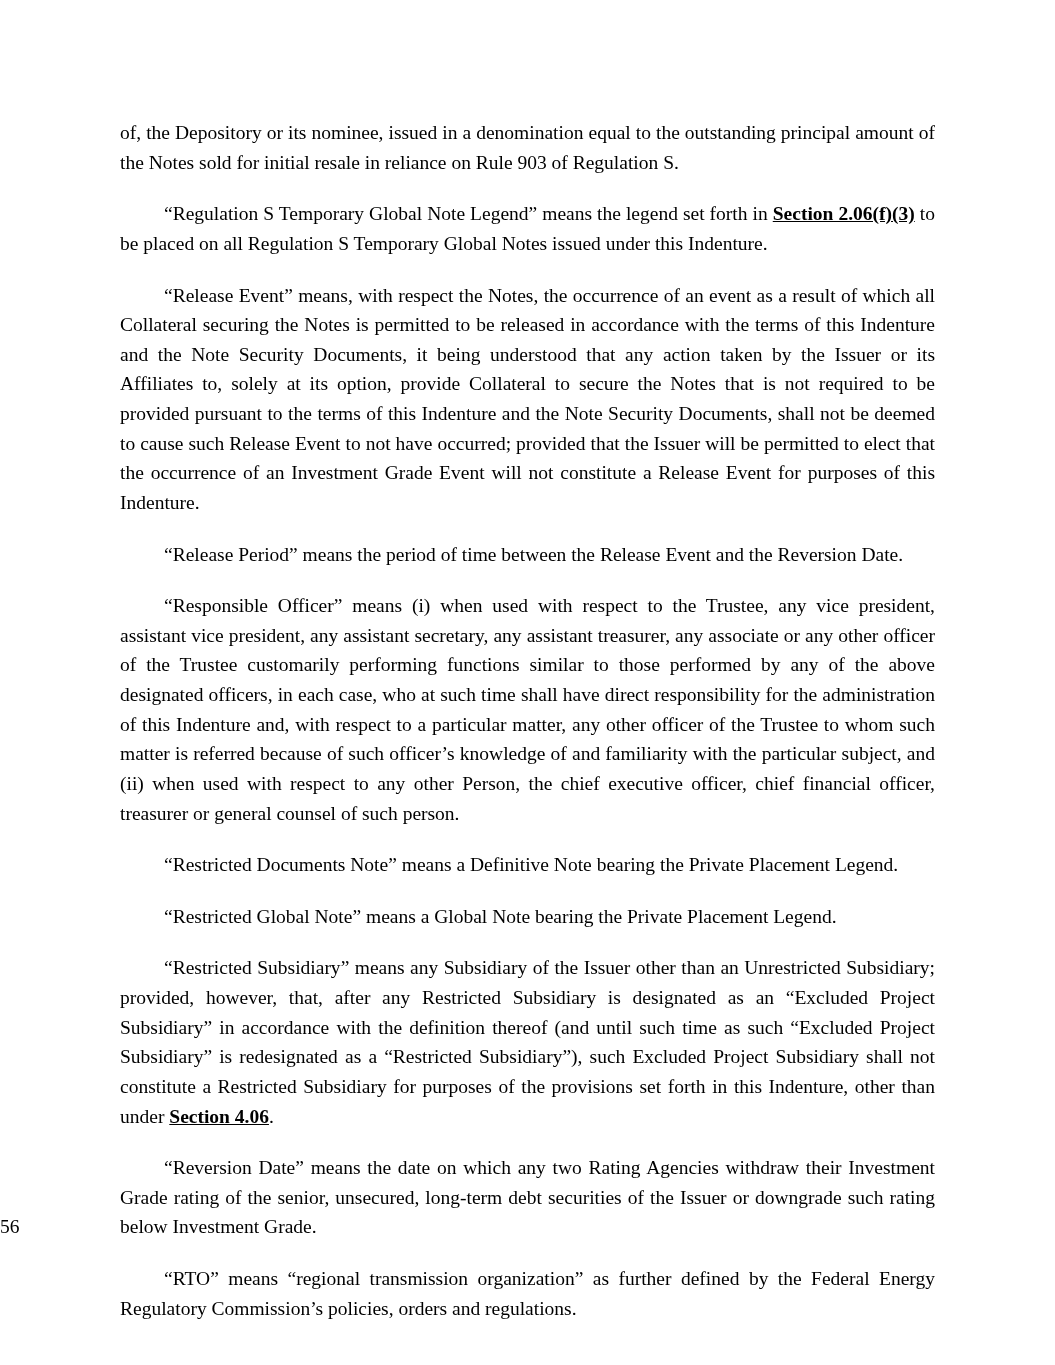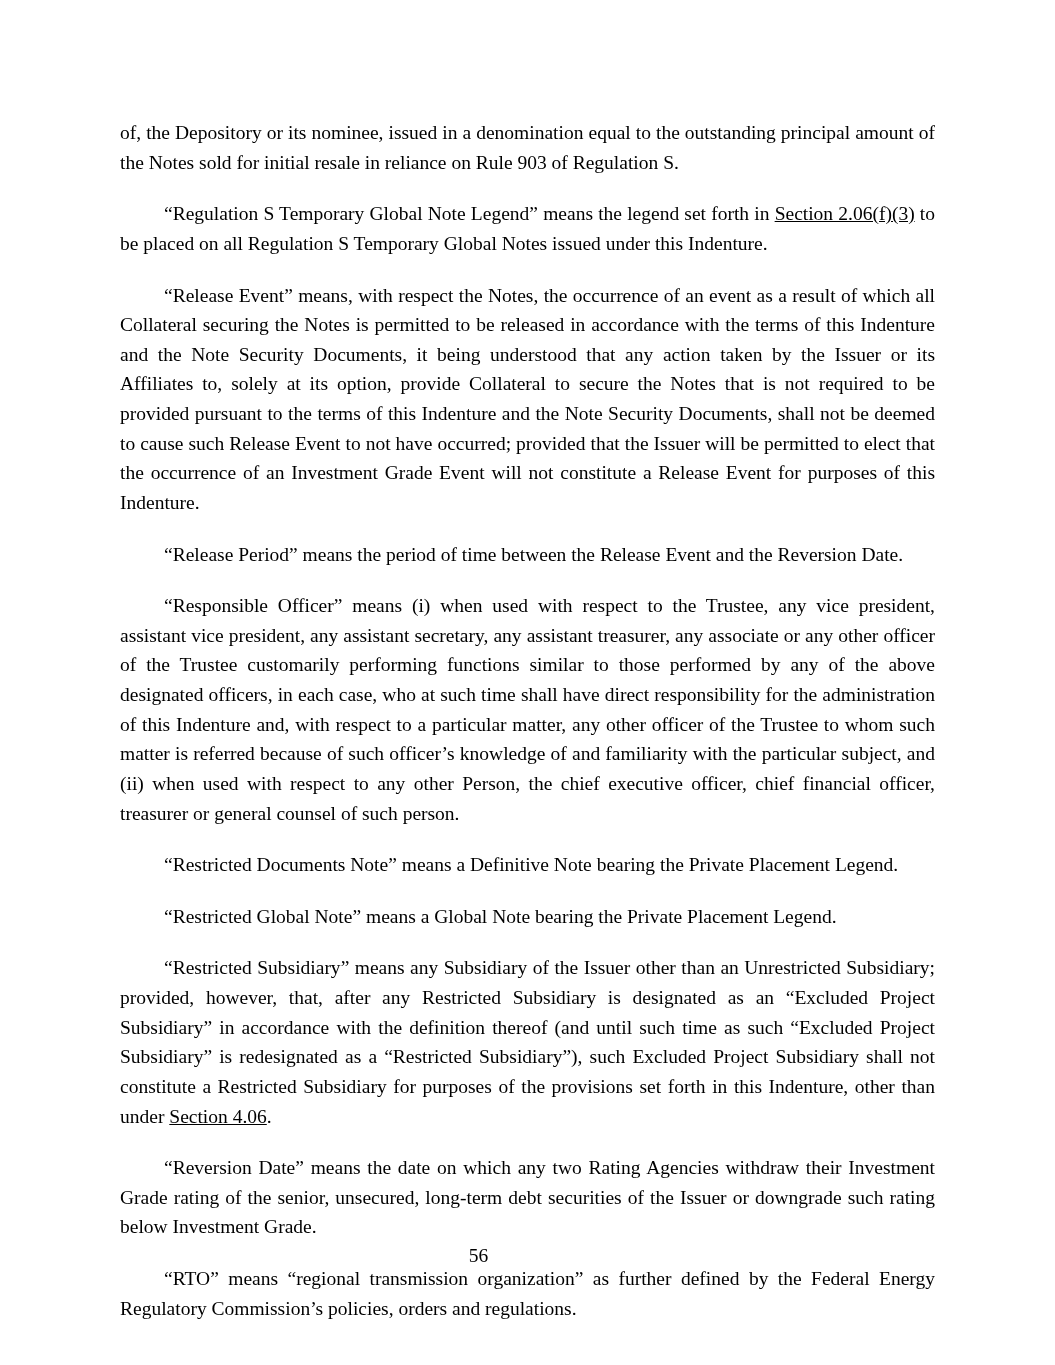--- a/index.html
+++ b/index.html
@@ -33,27 +33,28 @@
   p.para:last-child {
     margin-bottom: 0;
   }
   .indent {
     text-indent: 44px;
   }
   .it {
   }
   .ul {
     text-decoration: underline;
+    font-weight: bold;
   }
   .footer {
     position: absolute;
     left: 0;
-    top: 1245px;
+    top: 1216px;
     width: 957px;
-    text-align: center;
+    text-align: left;
     font-size: 19.5px;
     font-family: "Liberation Serif", "DejaVu Serif", serif;
   }
 </style>
 </head>
 <body>
 
 <div class="page">
   <div class="content" id="body-container">
       <p class="para"><span>of, the Depository or its nominee, issued in a denomination  equal to the outstanding principal amount of the Notes sold for initial resale in reliance on Rule 903 of Regulation S.</span></p>

